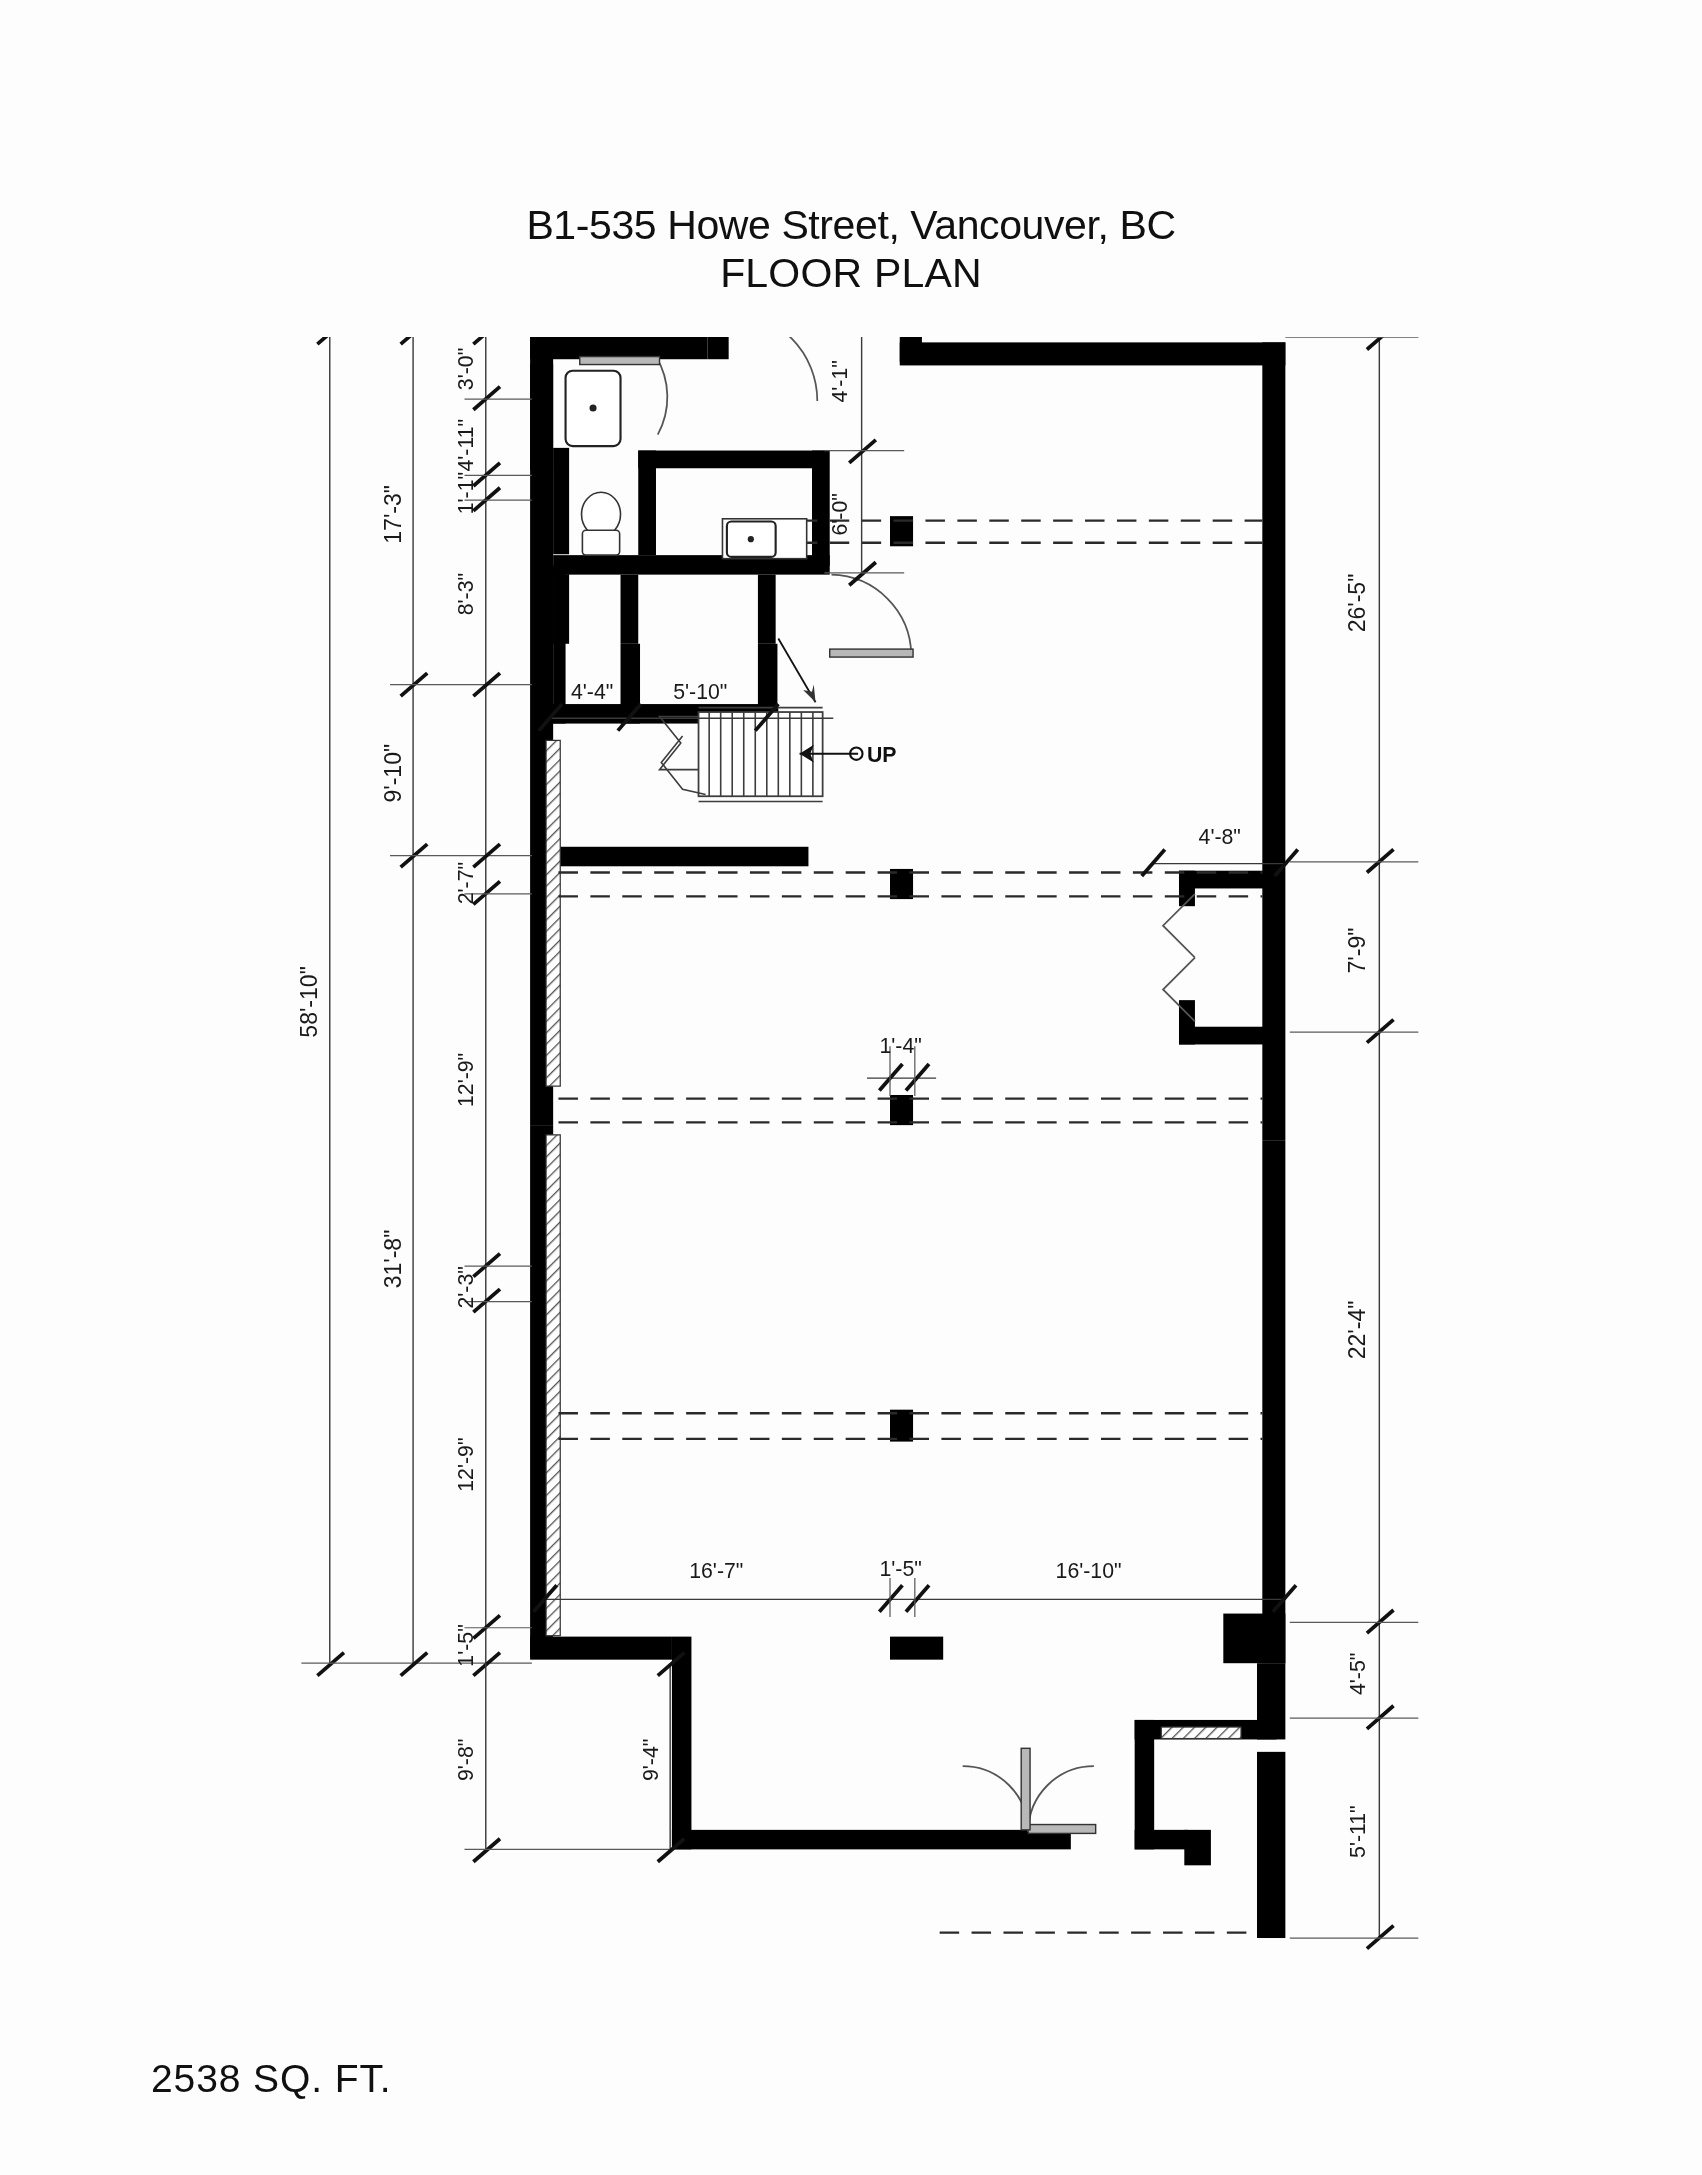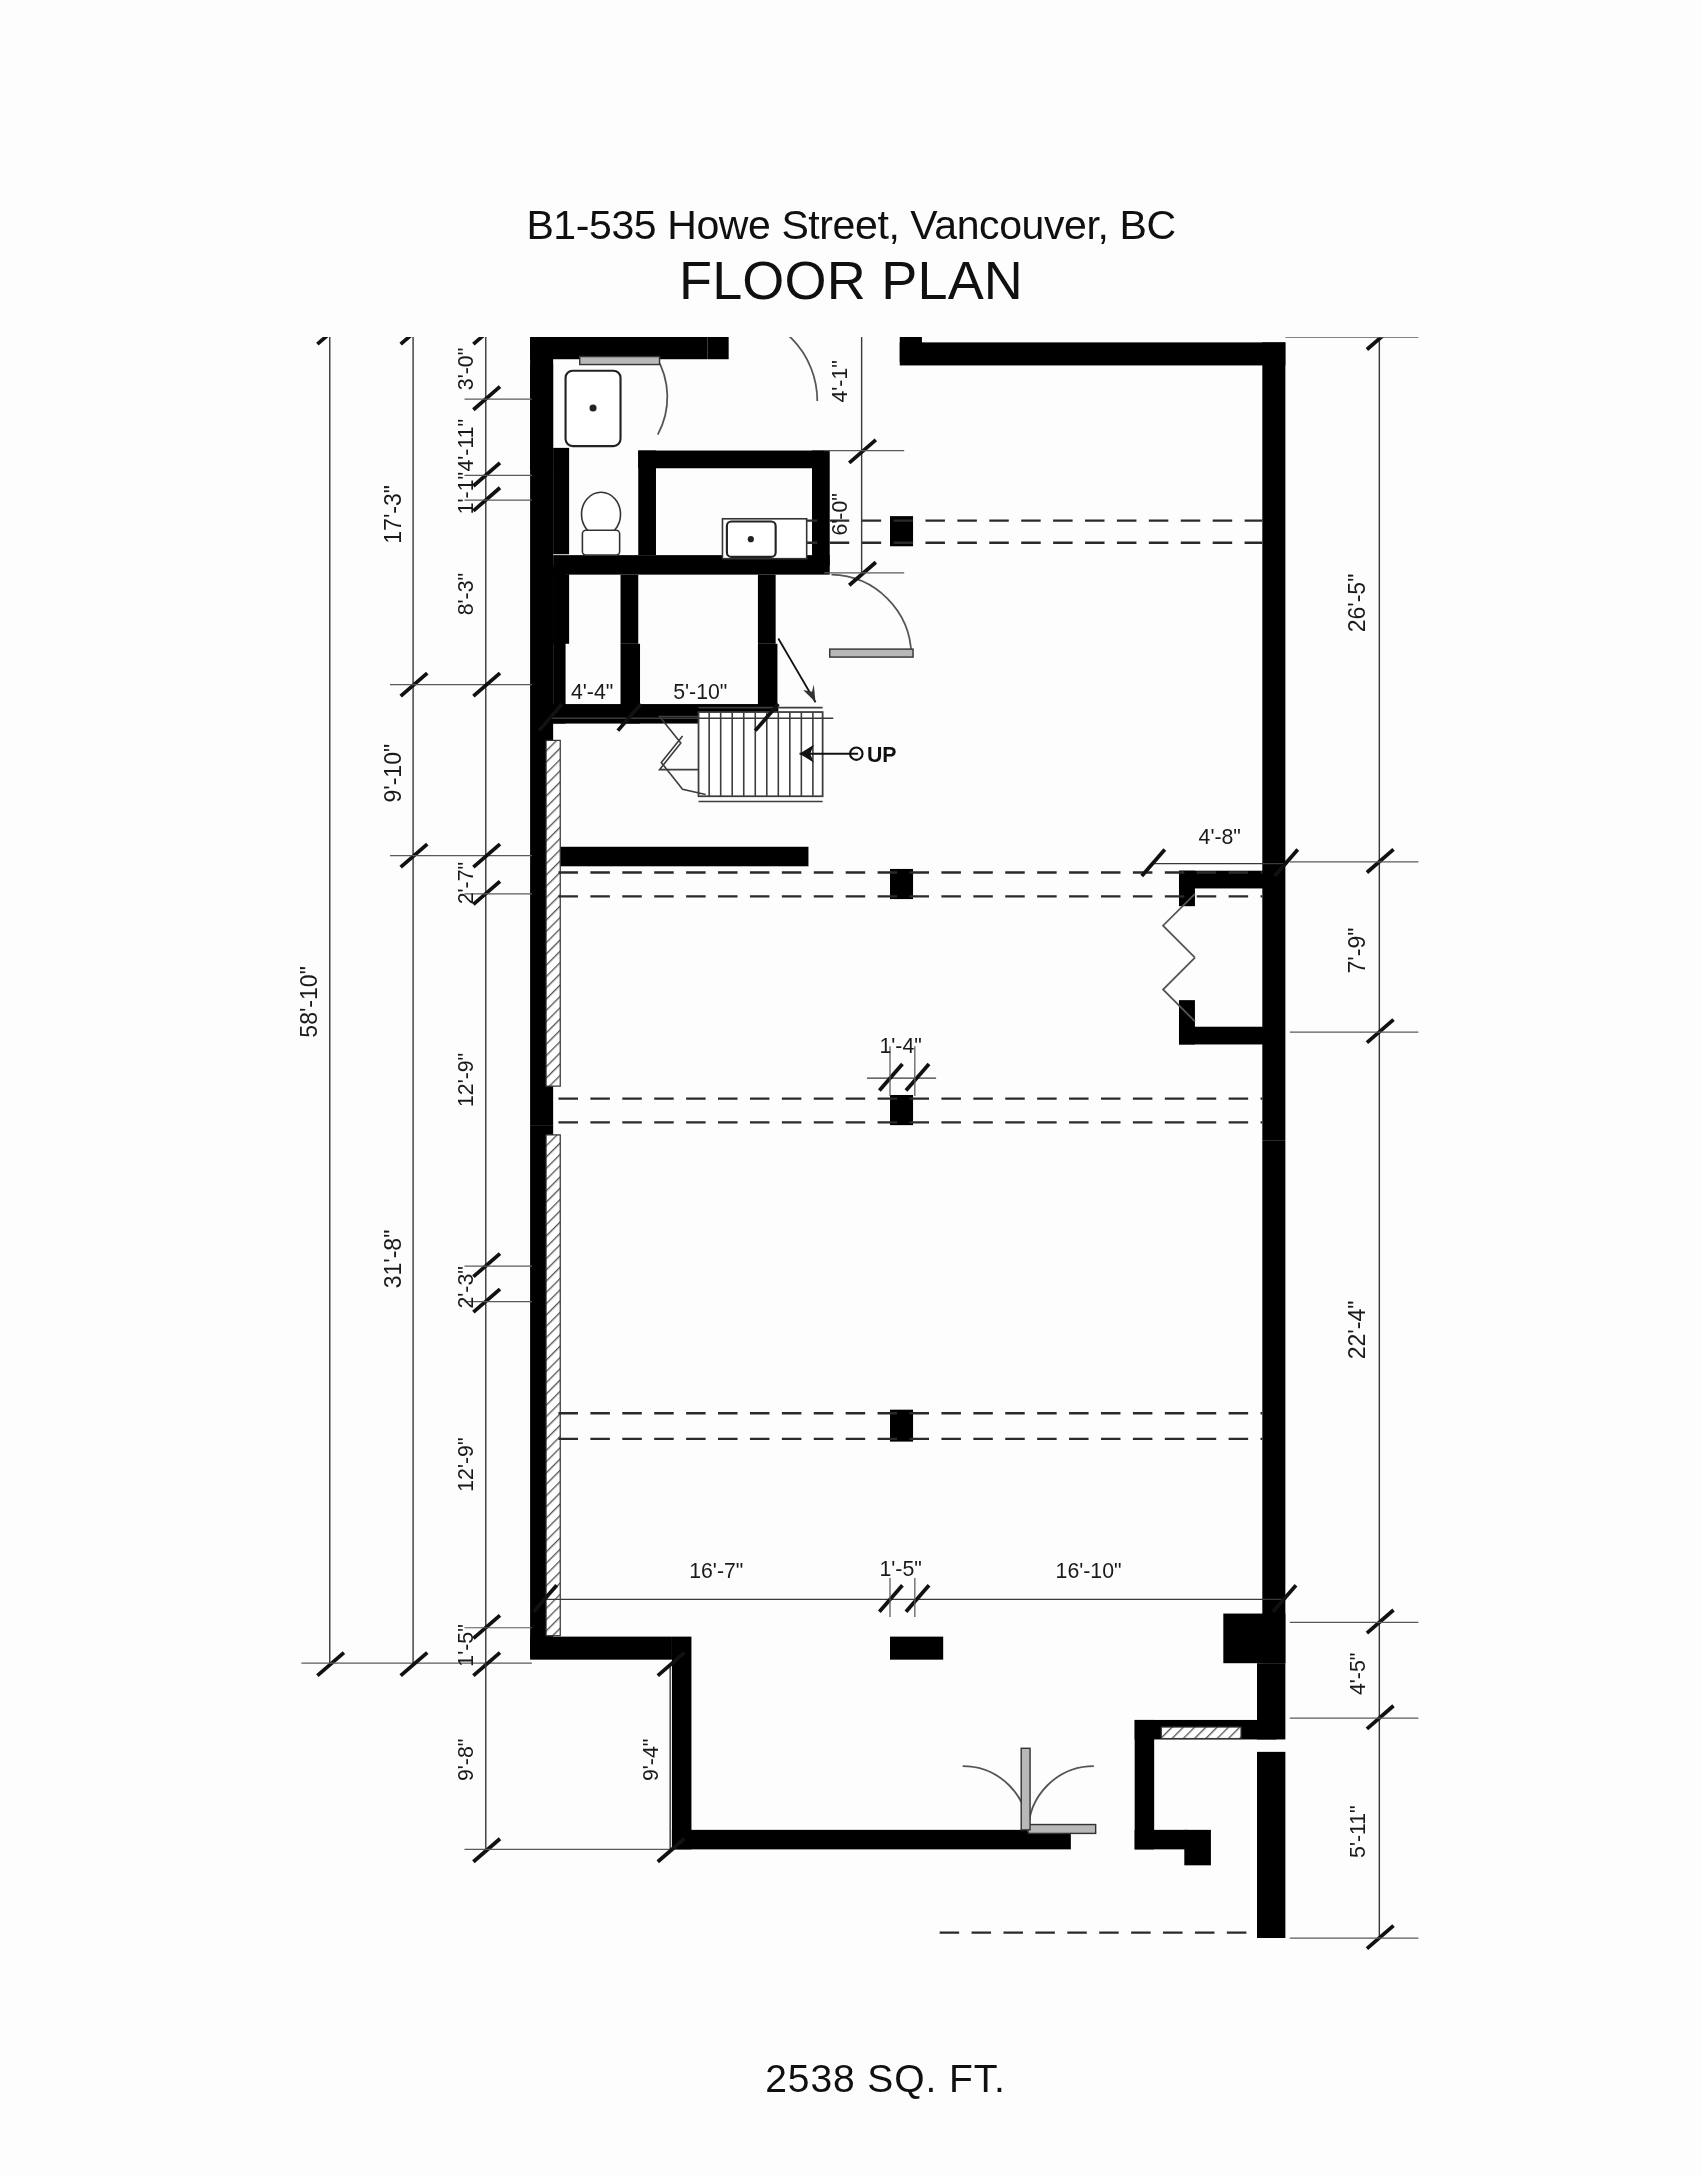--- a/index.html
+++ b/index.html
@@ -30,31 +30,31 @@
     line-height: 1.18;
   }
   .title-line-1 {
     font-size: 41px;
     font-weight: 400;
     letter-spacing: -0.4px;
     color: #101010;
     margin-top: 10px;
   }
   .title-line-2 {
-    font-size: 54px;
+    font-size: 41px;
     font-weight: 400;
     letter-spacing: 0.2px;
     color: #101010;
   }
   .footer-block {
     position: absolute;
     top: 2057px;
     left: 0;
     width: 1620px;
-    text-align: center;
+    text-align: left;
   }
   .footer-text {
     font-size: 39px;
     font-weight: 400;
     letter-spacing: 0.9px;
     color: #101010;
     padding-left: 151px;
     display: inline-block;
   }
   #plan-wrap {

